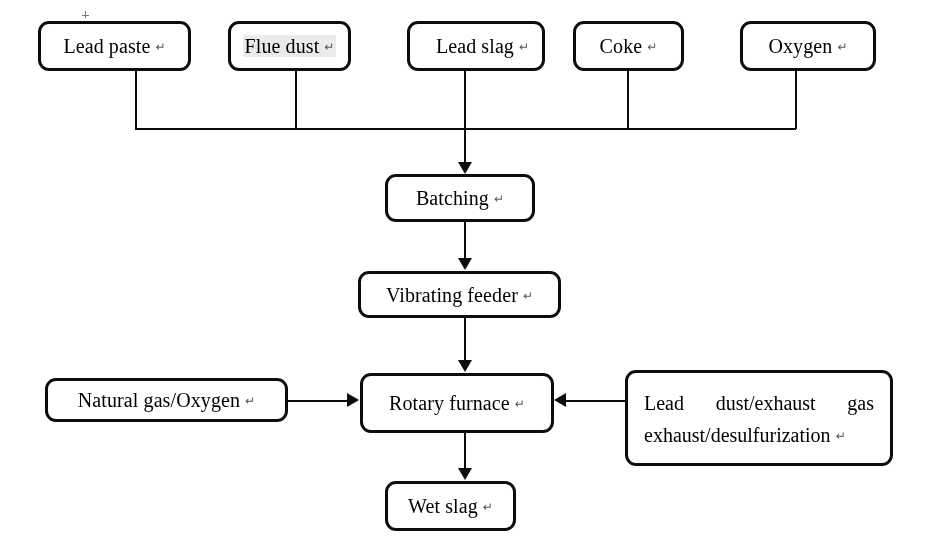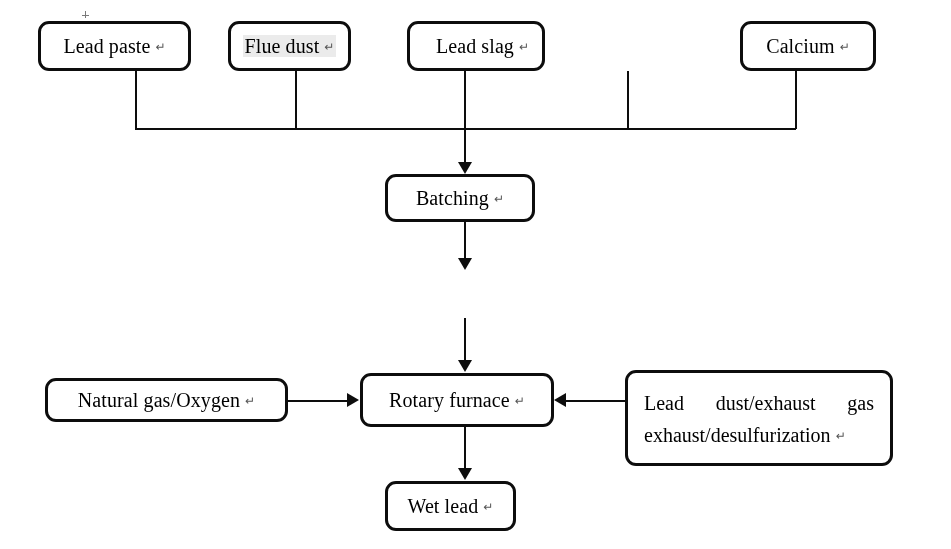--- a/index.html
+++ b/index.html
@@ -145,63 +145,69 @@
   </div>
 
   <div class="node" style="left:228px; top:21px; width:123px; height:50px;">
     <span class="txt hl"><span>Flue dust</span><span class="cr">↵</span></span>
   </div>
 
   <div class="node" style="left:407px; top:21px; width:138px; height:50px;padding-left:13px;">
     <span class="txt"><span>Lead slag</span><span class="cr">↵</span></span>
   </div>
 
+  <div class="node" style="left:573px; top:21px; width:111px; height:50px;">
+    <span class="txt"><span>Coke</span><span class="cr">↵</span></span>
+  </div>
 
   <div class="node" style="left:740px; top:21px; width:136px; height:50px;">
-    <span class="txt"><span>Calcium</span><span class="cr">↵</span></span>
+    <span class="txt"><span>Oxygen</span><span class="cr">↵</span></span>
   </div>
 
   <div class="vline" style="left:135px; top:71px; height:58px;"></div>
   <div class="vline" style="left:295px; top:71px; height:58px;"></div>
   <div class="vline" style="left:464px; top:71px; height:58px;"></div>
   <div class="vline" style="left:627px; top:71px; height:58px;"></div>
   <div class="vline" style="left:795px; top:71px; height:58px;"></div>
   <div class="hline" style="left:135px; top:128px; width:661px;"></div>
 
   <div class="vline" style="left:464px; top:128px; height:36px;"></div>
   <div class="arrowdown" style="left:458px; top:162px;"></div>
 
   <div class="node" style="left:385px; top:174px; width:150px; height:48px;align-items:center;">
     <span class="txt"><span>Batching</span><span class="cr">↵</span></span>
   </div>
 
   <div class="vline" style="left:464px; top:222px; height:37px;"></div>
   <div class="arrowdown" style="left:458px; top:258px;"></div>
 
+  <div class="node" style="left:358px; top:271px; width:203px; height:47px;">
+    <span class="txt"><span>Vibrating feeder</span><span class="cr">↵</span></span>
+  </div>
 
   <div class="vline" style="left:464px; top:318px; height:43px;"></div>
   <div class="arrowdown" style="left:458px; top:360px;"></div>
 
-  <div class="node" style="left:360px; top:373px; width:194px; height:54px;">
+  <div class="node" style="left:360px; top:373px; width:194px; height:60px;">
     <span class="txt"><span>Rotary furnace</span><span class="cr">↵</span></span>
   </div>
 
   <div class="node" style="left:45px; top:378px; width:243px; height:44px;">
     <span class="txt"><span>Natural gas/Oxygen</span><span class="cr">↵</span></span>
   </div>
   <div class="hline" style="left:288px; top:400px; width:60px;"></div>
   <div class="arrowright" style="left:347px; top:393px;"></div>
 
   <div class="node multiline" style="left:625px; top:370px; width:268px; height:96px;">
     <span class="line just">Lead dust/exhaust gas</span>
     <span class="line"><span>exhaust/desulfurization</span><span class="cr">↵</span></span>
   </div>
   <div class="hline" style="left:566px; top:400px; width:60px;"></div>
   <div class="arrowleft" style="left:554px; top:393px;"></div>
 
   <div class="vline" style="left:464px; top:427px; height:42px;"></div>
   <div class="arrowdown" style="left:458px; top:468px;"></div>
 
   <div class="node" style="left:385px; top:481px; width:131px; height:50px;">
-    <span class="txt"><span>Wet lead</span><span class="cr">↵</span></span>
+    <span class="txt"><span>Wet slag</span><span class="cr">↵</span></span>
   </div>
 
 </div>
 
 </body></html>

